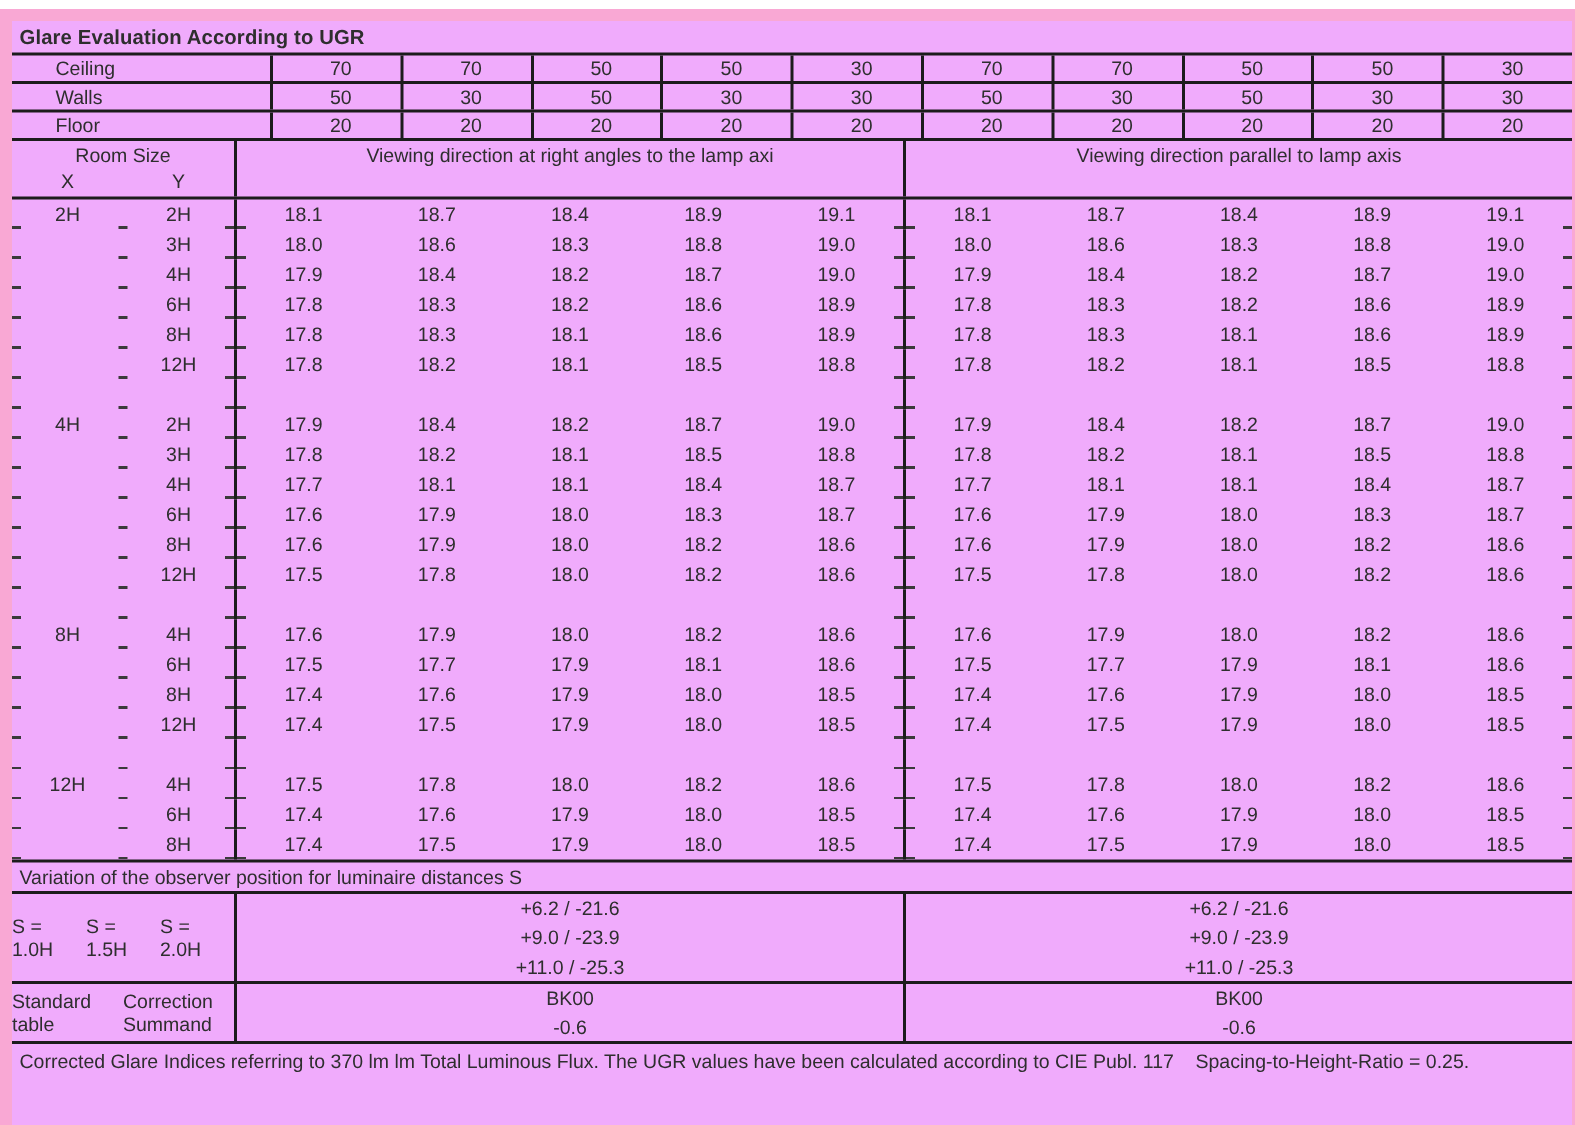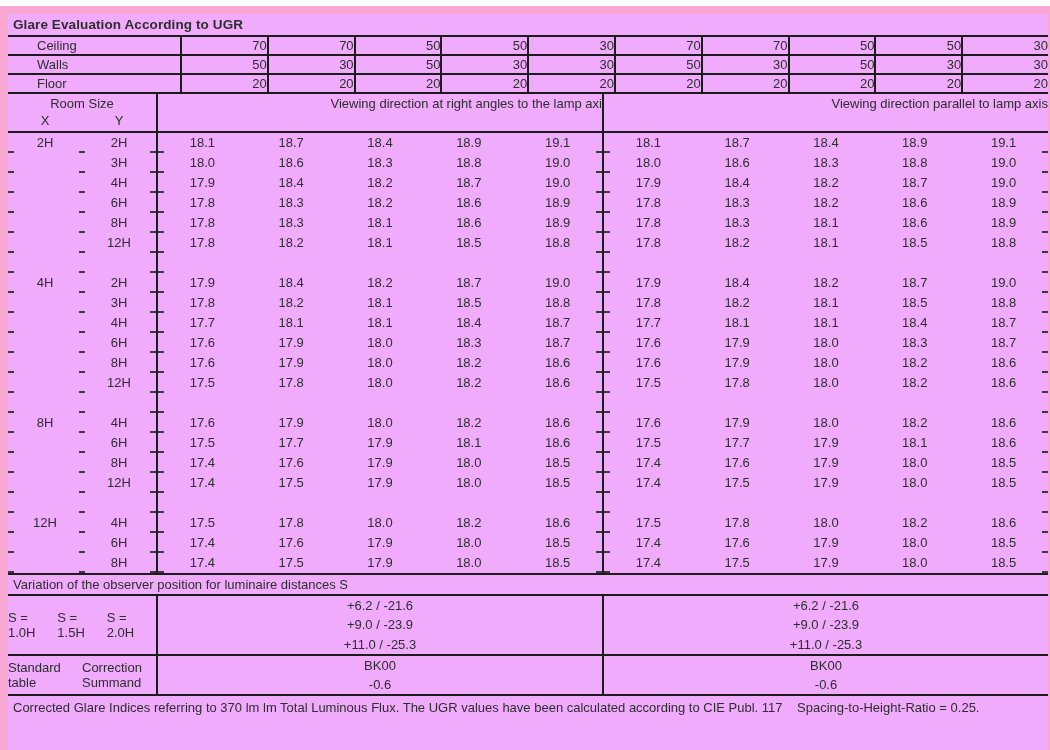--- a/index.html
+++ b/index.html
@@ -13,29 +13,29 @@
     position:absolute;left:0;top:6px;width:1040px;height:737px;
     border:8px solid #f9a8d4;box-sizing:content-box;background:#f0abfc;
   }
   .bb{border-bottom:2px solid #1c1c1c;}
   .br{border-right:2px solid #1c1c1c;}
   .title-row{height:21px;line-height:21px;font-weight:bold;font-size:13.5px;padding-left:5px;letter-spacing:.1px;}
   
   .surface-row{display:flex;height:17px;line-height:17px;}
   .surface-label{width:150px;box-sizing:border-box;padding-left:5px;margin-left:24px;}
   .surface-cells{flex:1;display:flex;}
-  .surface-cells .cell{flex:1;text-align:right;border-right:2px solid #1c1c1c;box-sizing:border-box;}
+  .surface-cells .cell{flex:1;text-align:left;border-right:2px solid #1c1c1c;box-sizing:border-box;padding-left:38px;}
   .surface-cells .cell:last-child{border-right:none;}
   
   .header-row{display:flex;height:37px;}
   .rs-cell{width:150px;box-sizing:border-box;}
   .rs-title{text-align:center;padding-top:2px;height:17px;}
   .rs-xy{display:flex;height:16px;}
   .rs-xy span{flex:1;text-align:center;}
-  .vd-cell{flex:1;text-align:right;padding-top:2px;box-sizing:border-box;}
+  .vd-cell{flex:1;text-align:center;padding-top:2px;box-sizing:border-box;}
   
   .data-area{position:relative;height:440px;display:flex;flex-direction:column;}
   .data-row{display:flex;height:20px;line-height:20px;flex:none;}
   .xcol{width:74px;text-align:center;box-sizing:border-box;}
   .ycol{width:76px;text-align:center;box-sizing:border-box;border-right:2px solid #1c1c1c;}
   .dcell{flex:1;text-align:center;box-sizing:border-box;}
   .dcell.mid{border-right:2px solid #1c1c1c;}
   .ticks{
     position:absolute;top:0;bottom:0;width:6px;pointer-events:none;
     background:repeating-linear-gradient(to bottom,transparent 0 18px,#3a3a3a 18px 20px);

